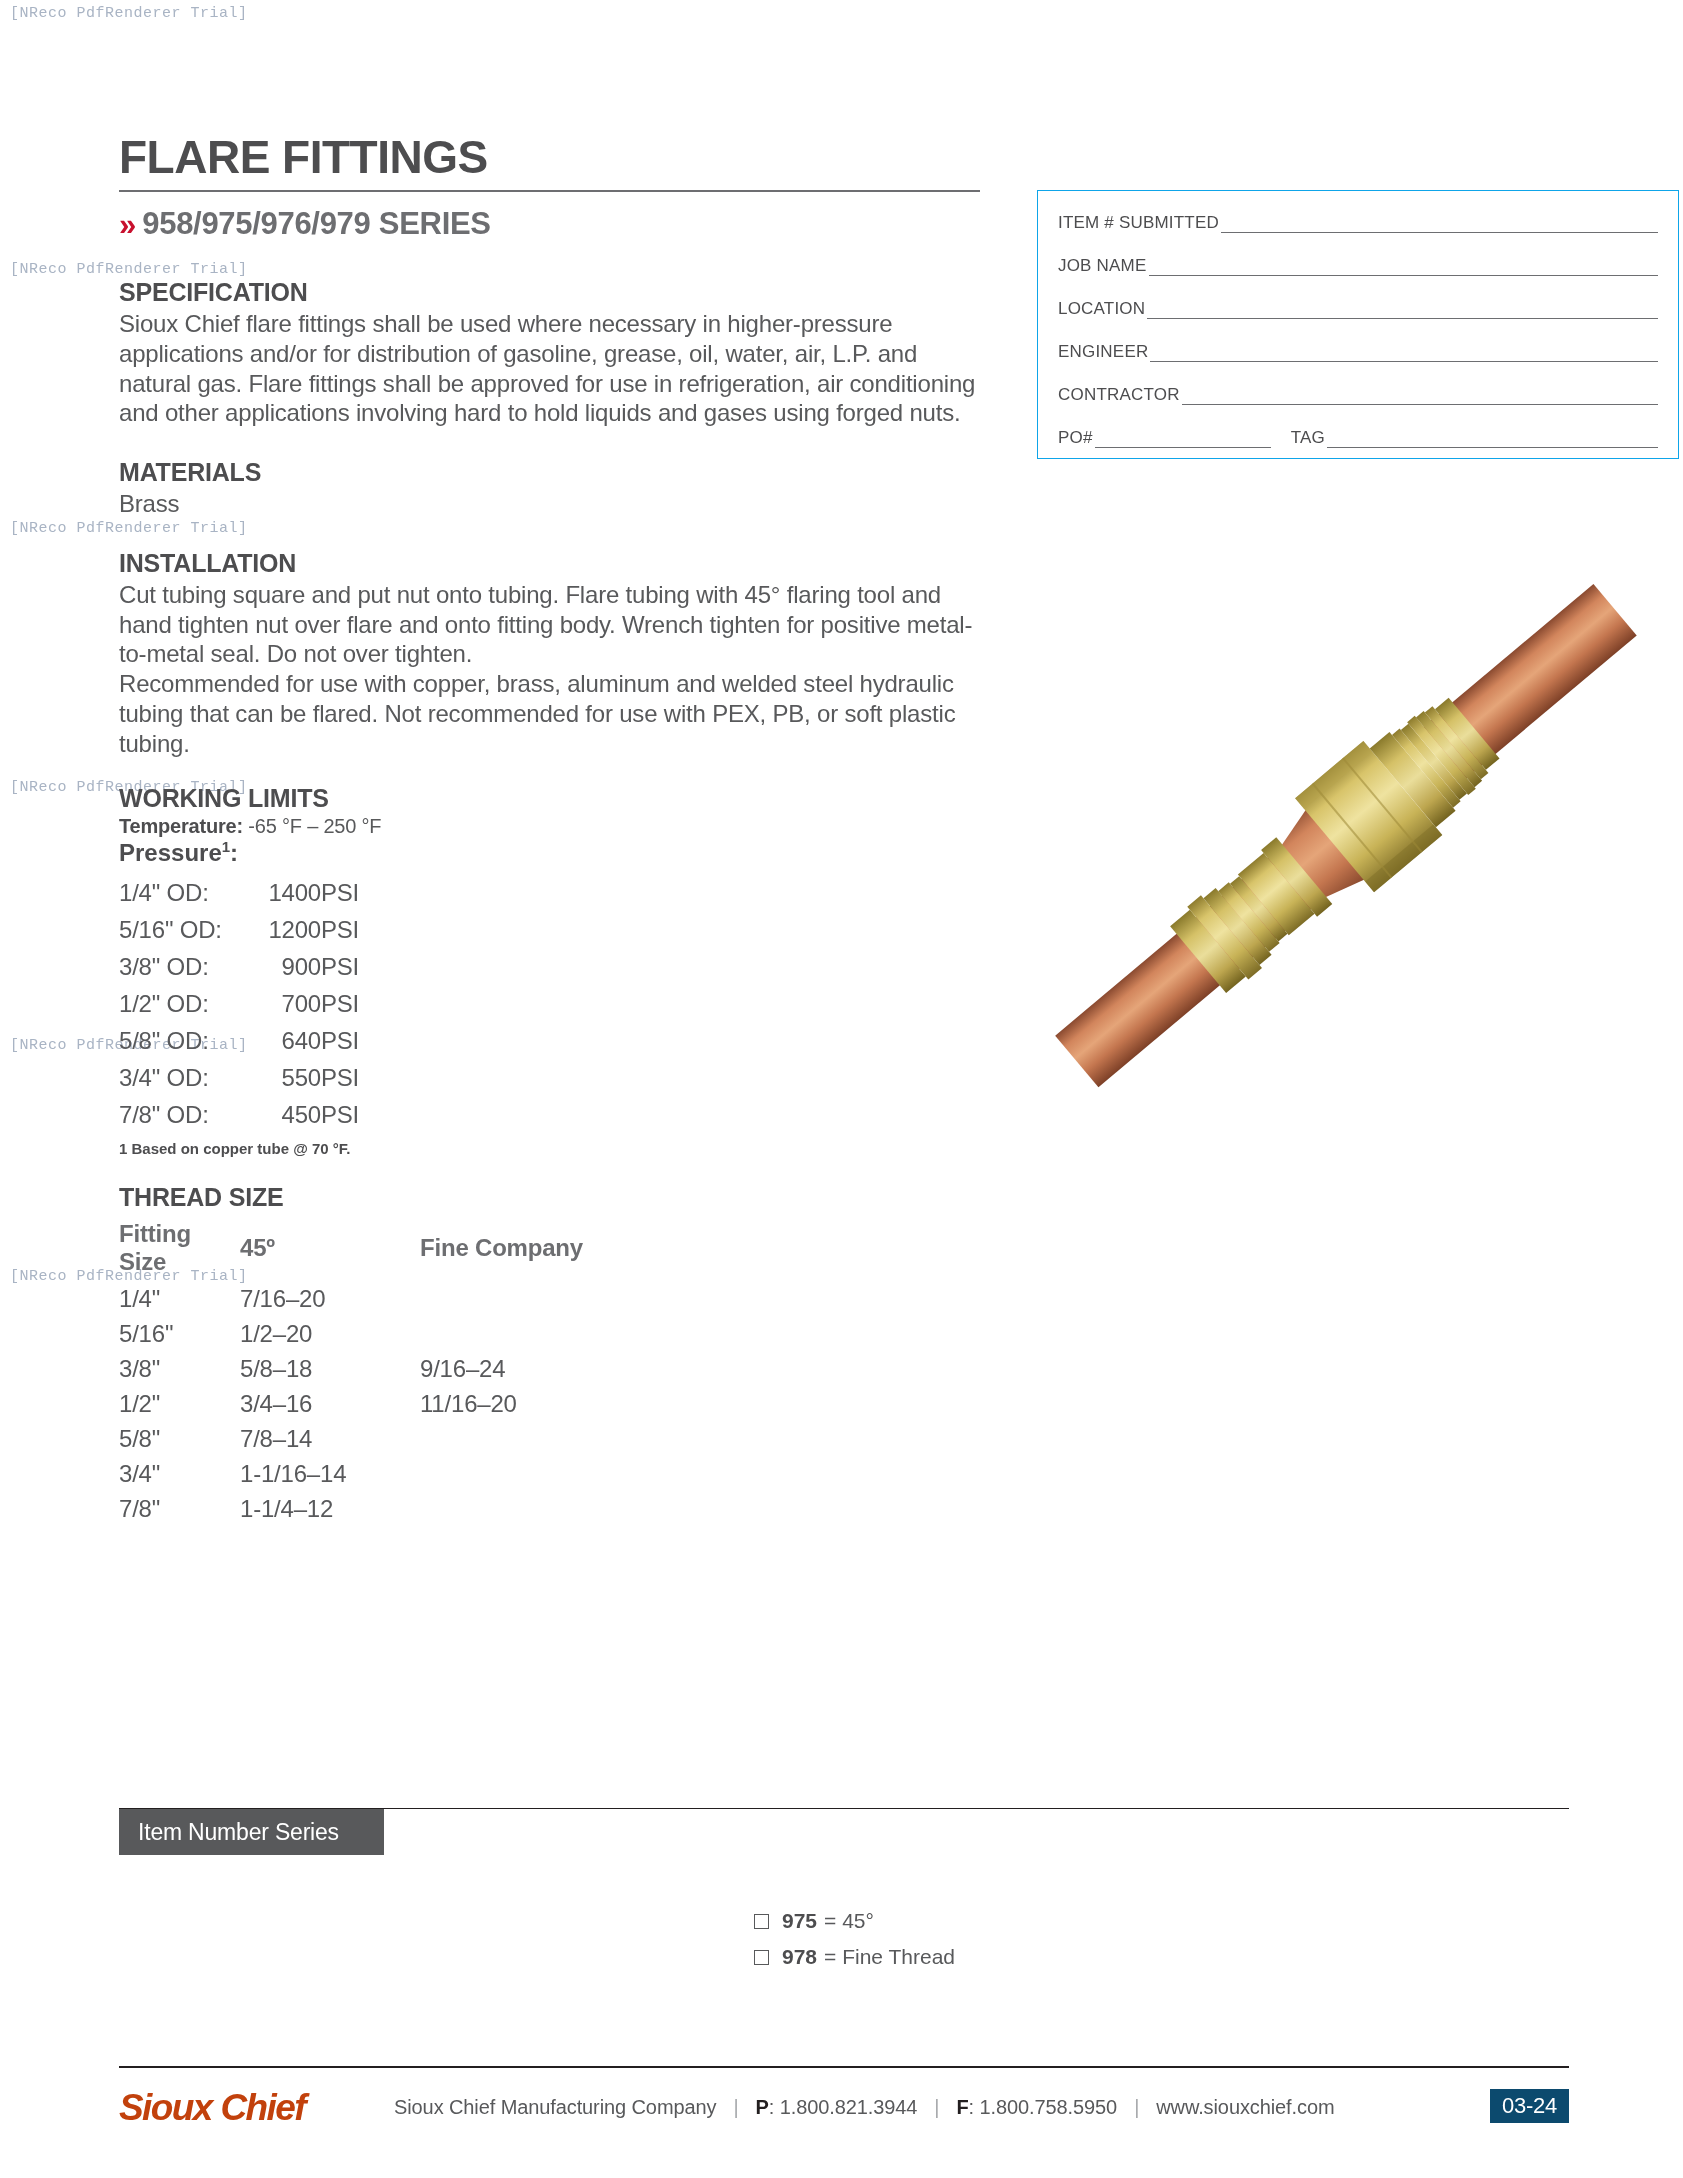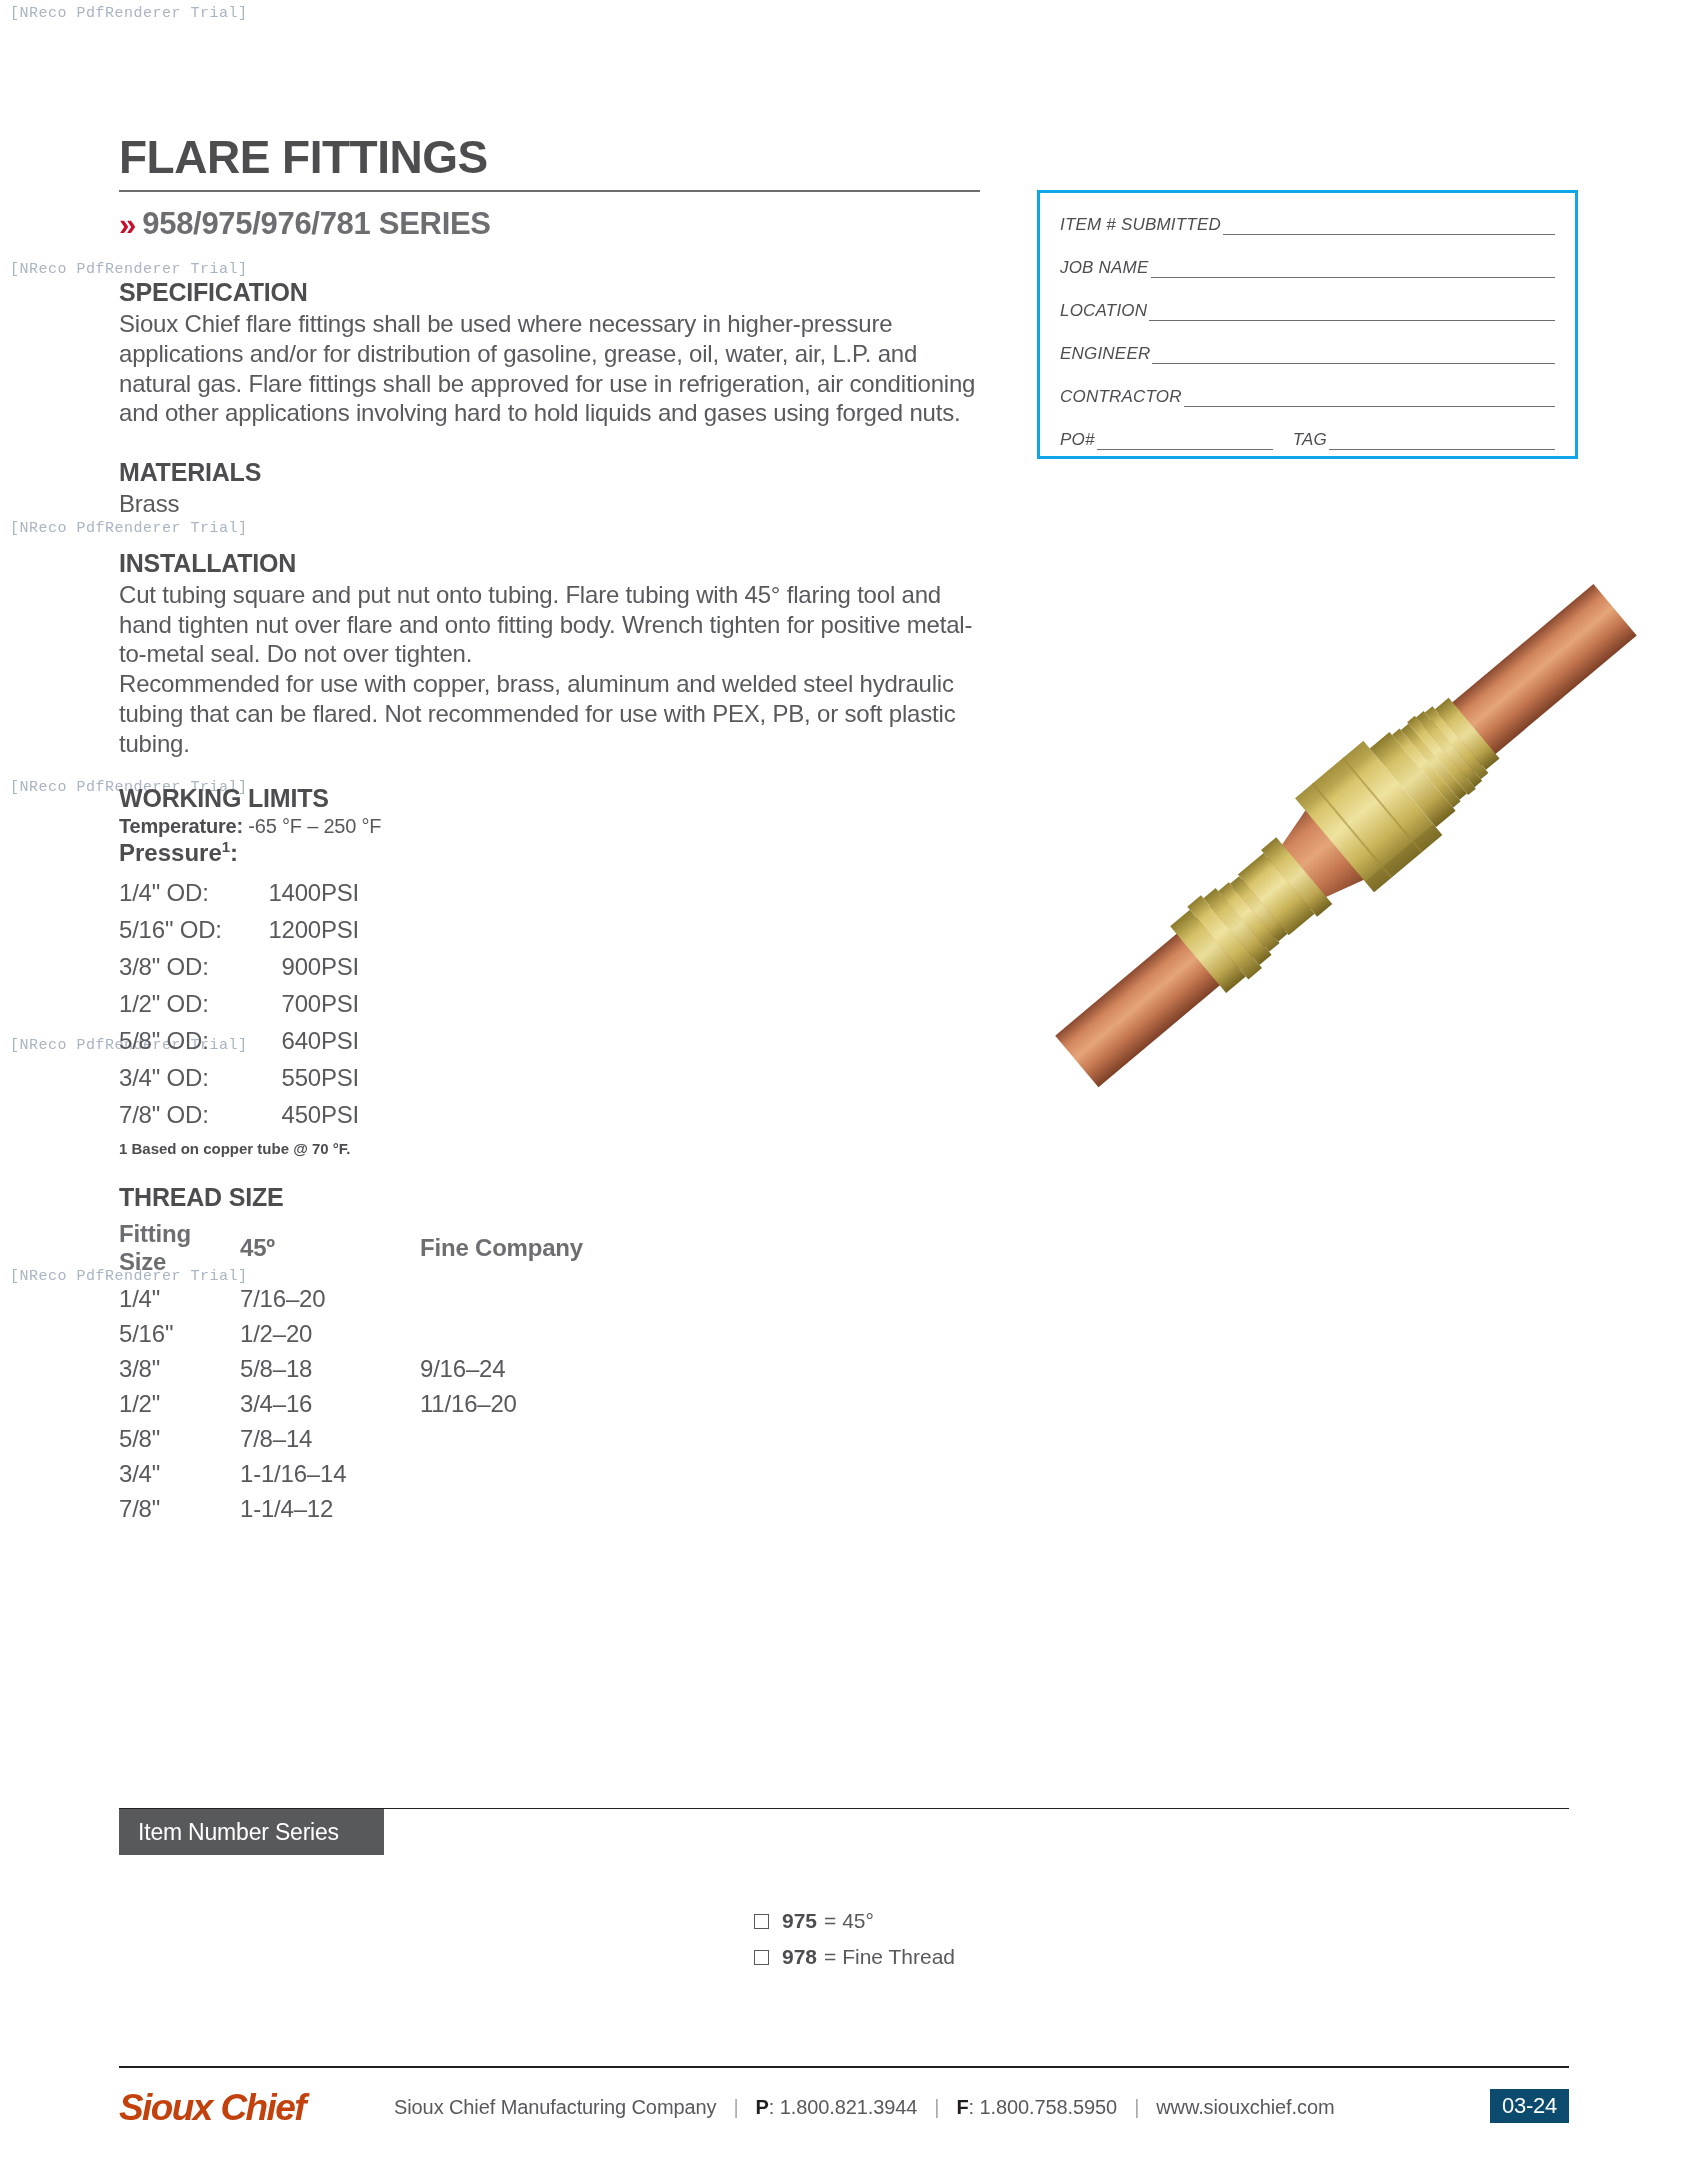--- a/index.html
+++ b/index.html
@@ -44,22 +44,22 @@
   .footnote{font-size:15px;color:#4d4d4f;font-weight:bold;margin-top:2px;}
   table.thread{border-collapse:collapse;margin-top:8px;}
   table.thread td{
     font-size:24px;color:#58595b;padding:0 0 7px 0;letter-spacing:-0.2px;
   }
   table.thread tr.head td{font-weight:bold;color:#6d6e71;padding-bottom:9px;}
   td.c1{width:121px;}
   td.c2{width:180px;}
   
   .submittal{
-    position:absolute;left:1037px;top:190px;width:541px;height:269px;
-    border:3px solid #0ea5e9;box-sizing:border-box;padding:22px 20px 0 20px;font-style:italic;
+    position:absolute;left:1037px;top:190px;width:642px;height:269px;
+    border:1px solid #0ea5e9;box-sizing:border-box;padding:22px 20px 0 20px;
   }
   .sub-row{display:flex;align-items:flex-end;font-size:17px;color:#4d4d4f;margin-bottom:23px;}
   .sub-row .lab{white-space:nowrap;letter-spacing:0.2px;}
   .sub-row .line{flex:1;border-bottom:1px solid #6d6e71;height:15px;margin-left:2px;}
   .sub-row .line.short{flex:none;width:176px;}
   .sub-row .lab2{white-space:nowrap;margin-left:20px;letter-spacing:0.2px;}
   
   .photo{position:absolute;left:1010px;top:515px;width:634px;height:673px;}
   
   .ins-rule{position:absolute;left:119px;top:1808px;width:1450px;border-top:1.5px solid #231f20;}
@@ -105,21 +105,21 @@
     <div class="wm" style="left: 10px; top: 1268px;">[NReco PdfRenderer Trial]</div>
   </div>
 
 <div class="left">
 
   <div class="title">FLARE FITTINGS</div>
   <div class="title-rule"></div>
 
   <div class="series-row">
     <span class="chev">»</span>
-    <span class="series">958/975/976/781 SERIES</span>
+    <span class="series">958/975/976/979 SERIES</span>
   </div>
 
   <h2 class="sec">SPECIFICATION</h2>
   <p class="body">Sioux Chief flare fittings shall be used where necessary in higher-pressure applications and/or for distribution of gasoline, grease, oil, water, air, L.P. and natural gas. Flare fittings shall be approved for use in refrigeration, air conditioning and other applications involving hard to hold liquids and gases using forged nuts.</p>
 
   <div class="gap-lg"></div>
   <h2 class="sec">MATERIALS</h2>
   <p class="body">Brass</p>
 
   <div class="gap-lg"></div>

